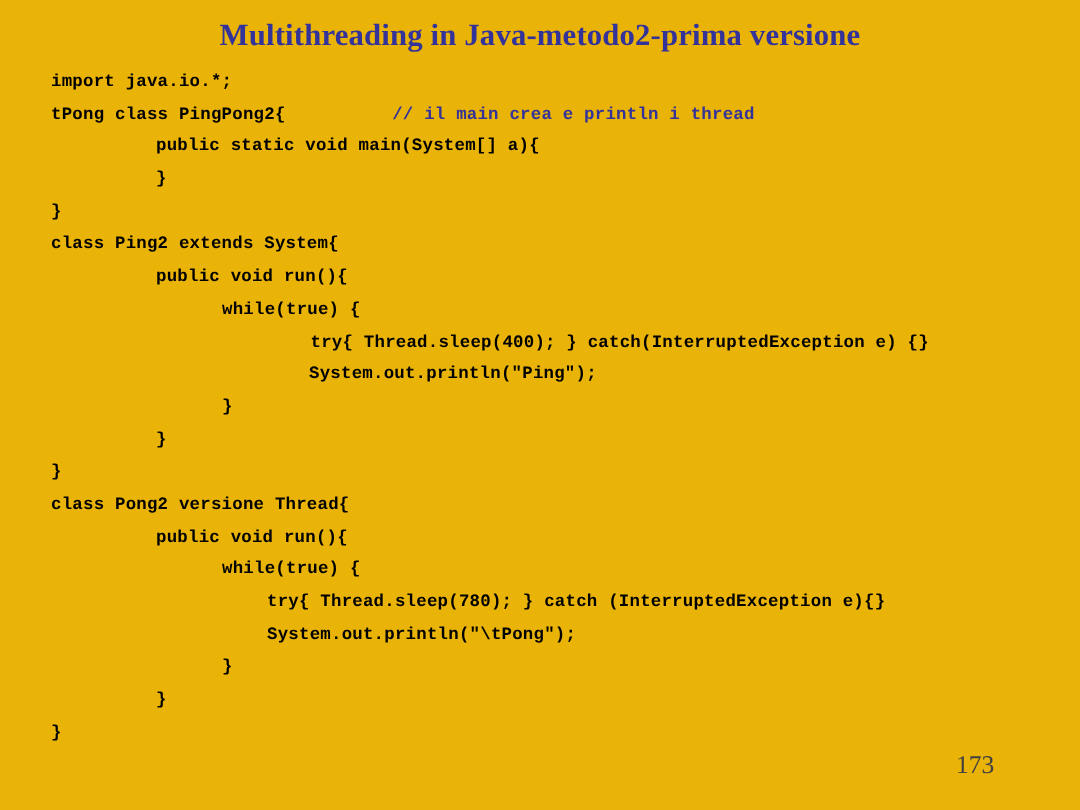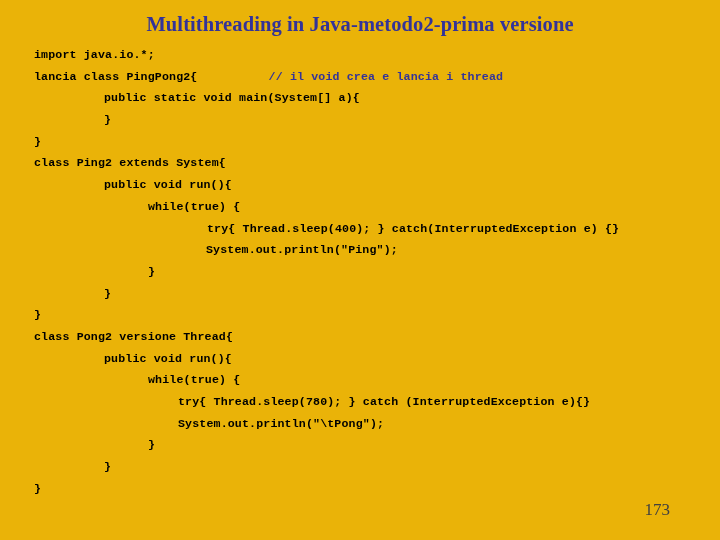--- a/index.html
+++ b/index.html
@@ -52,36 +52,36 @@
     color: #333399;
   }
   .code-line .blank {
     display: inline-block;
   }
   #page-number {
     position: absolute;
     left: 630px;
     top: 500px;
     width: 40px;
-    text-align: right;
+    text-align: center;
     font-family: "Liberation Serif", serif;
     font-size: 17px;
     color: #404040;
   }
 </style>
 </head>
 <body>
 
 <div id="slide">
 
   <div id="slide-title">Multithreading in Java-metodo2-prima versione</div>
 
   <div id="code-block">
       <div class="code-line"><span class="blank" style="width: 34px;"></span><span>import java.io.*;</span></div>
-      <div class="code-line"><span class="blank" style="width: 34px;"></span><span>lancia class PingPong2{</span><span class="comment">          // il void crea e lancia i thread</span></div>
+      <div class="code-line"><span class="blank" style="width: 34px;"></span><span>tPong class PingPong2{</span><span class="comment">          // il main crea e println i thread</span></div>
       <div class="code-line"><span class="blank" style="width: 104px;"></span><span>public static void main(System[] a){</span></div>
       <div class="code-line"><span class="blank" style="width: 104px;"></span><span>}</span></div>
       <div class="code-line"><span class="blank" style="width: 34px;"></span><span>}</span></div>
       <div class="code-line"><span class="blank" style="width: 34px;"></span><span>class Ping2 extends System{</span></div>
       <div class="code-line"><span class="blank" style="width: 104px;"></span><span>public void run(){</span></div>
       <div class="code-line"><span class="blank" style="width: 148px;"></span><span>while(true) {</span></div>
       <div class="code-line"><span class="blank" style="width: 207px;"></span><span>try{ Thread.sleep(400); } catch(InterruptedException e) {}</span></div>
       <div class="code-line"><span class="blank" style="width: 206px;"></span><span>System.out.println("Ping");</span></div>
       <div class="code-line"><span class="blank" style="width: 148px;"></span><span>}</span></div>
       <div class="code-line"><span class="blank" style="width: 104px;"></span><span>}</span></div>

